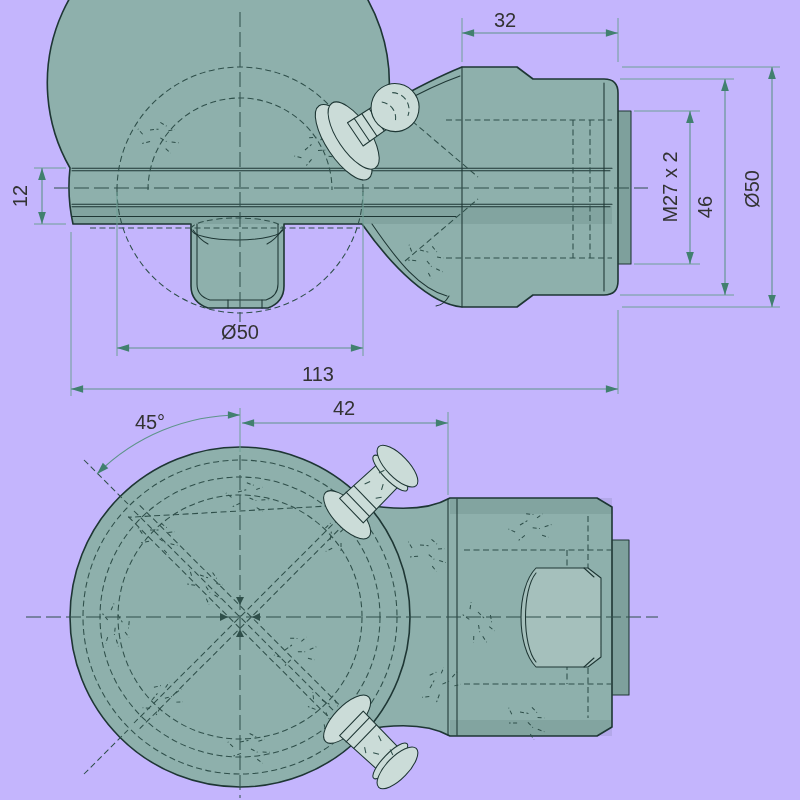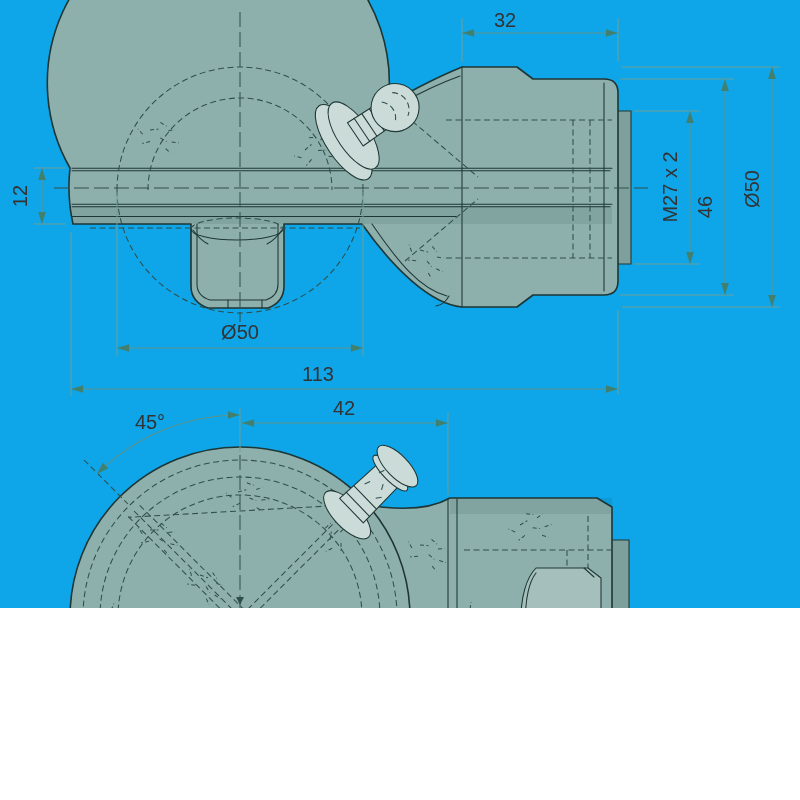--- a/index.html
+++ b/index.html
@@ -1,16 +1,16 @@
 <!DOCTYPE html>
 <html><head>
 <meta charset="utf-8">
 <style>
   html,body { margin:0; padding:0; background:#ffffff; }
-  .stage { width:800px; height:608px; position:relative; background:#0ea5e9; }
+  .stage { width:800px; height:800px; position:relative; background:#c4b5fd; }
   svg text { font-family:"Liberation Sans","DejaVu Sans",sans-serif; font-size:20px; }
 
   .ol   { stroke:#1E3634; fill:none; stroke-width:1.6; stroke-linejoin:round; stroke-linecap:round; }
   .ol2  { stroke:#1E3634; fill:none; stroke-width:1.05; stroke-linejoin:round; stroke-linecap:round; }
   .hid  { stroke:#2F4F4A; fill:none; stroke-width:1.05; stroke-dasharray:6 3.5; }
   .cl   { stroke:#2F4F4A; fill:none; stroke-width:1;    stroke-dasharray:15 5; }
   .dim  { stroke:#5E948A; fill:none; stroke-width:1.1; }
   .ext  { stroke:#6FA096; fill:none; stroke-width:1; }
   .dimtxt { fill:#333333; }
   .fmain  { fill:#8EB0AC; }

